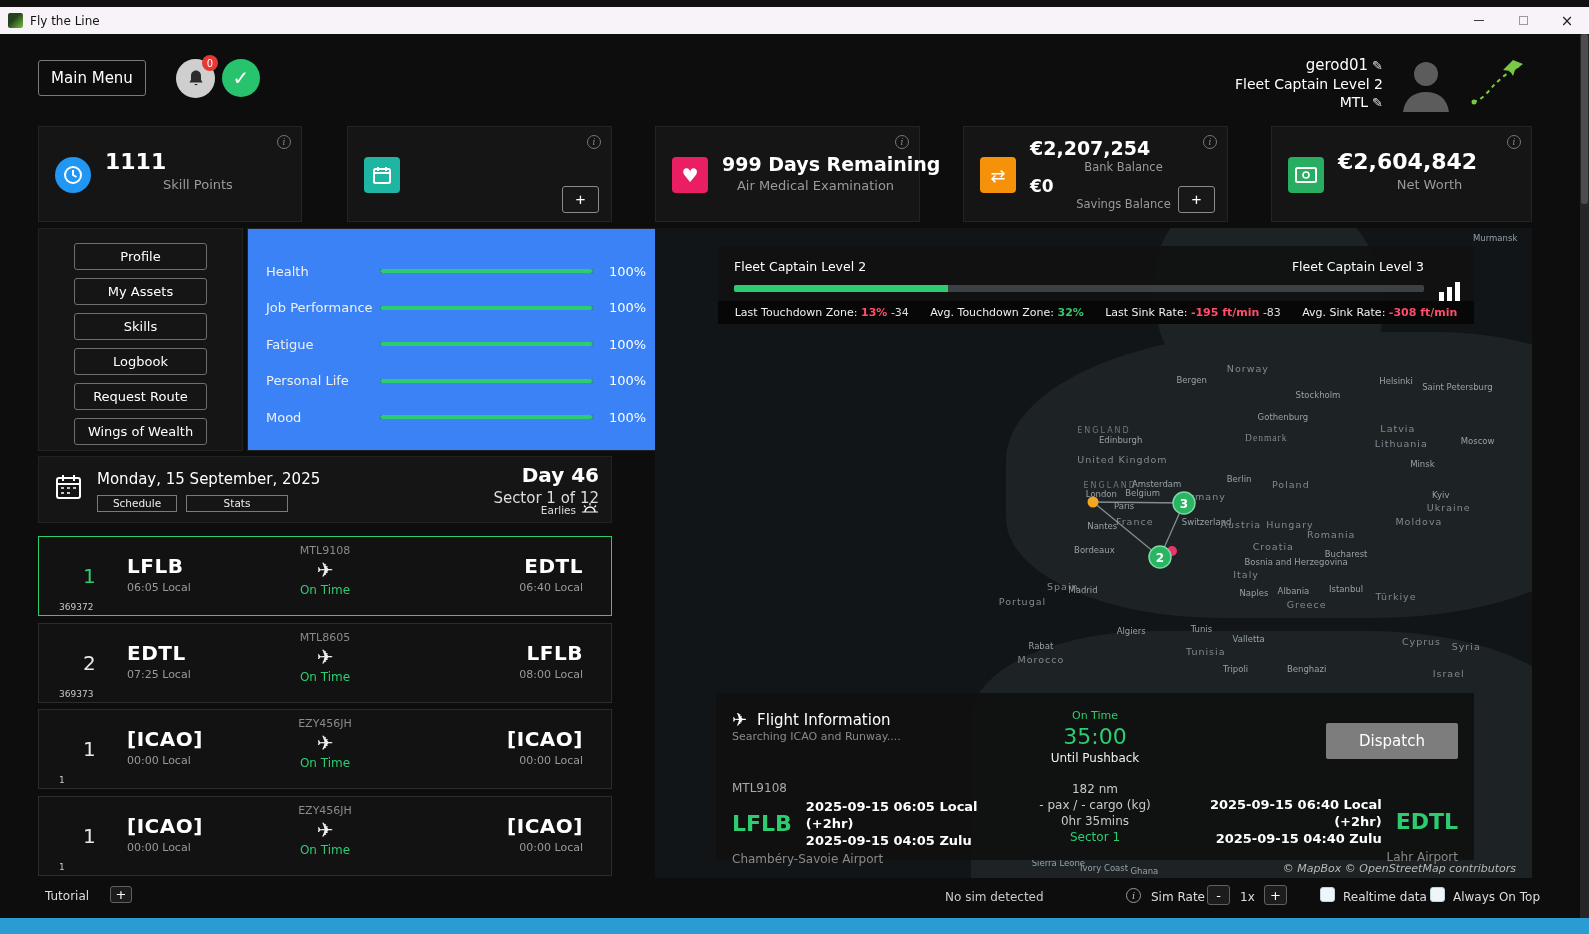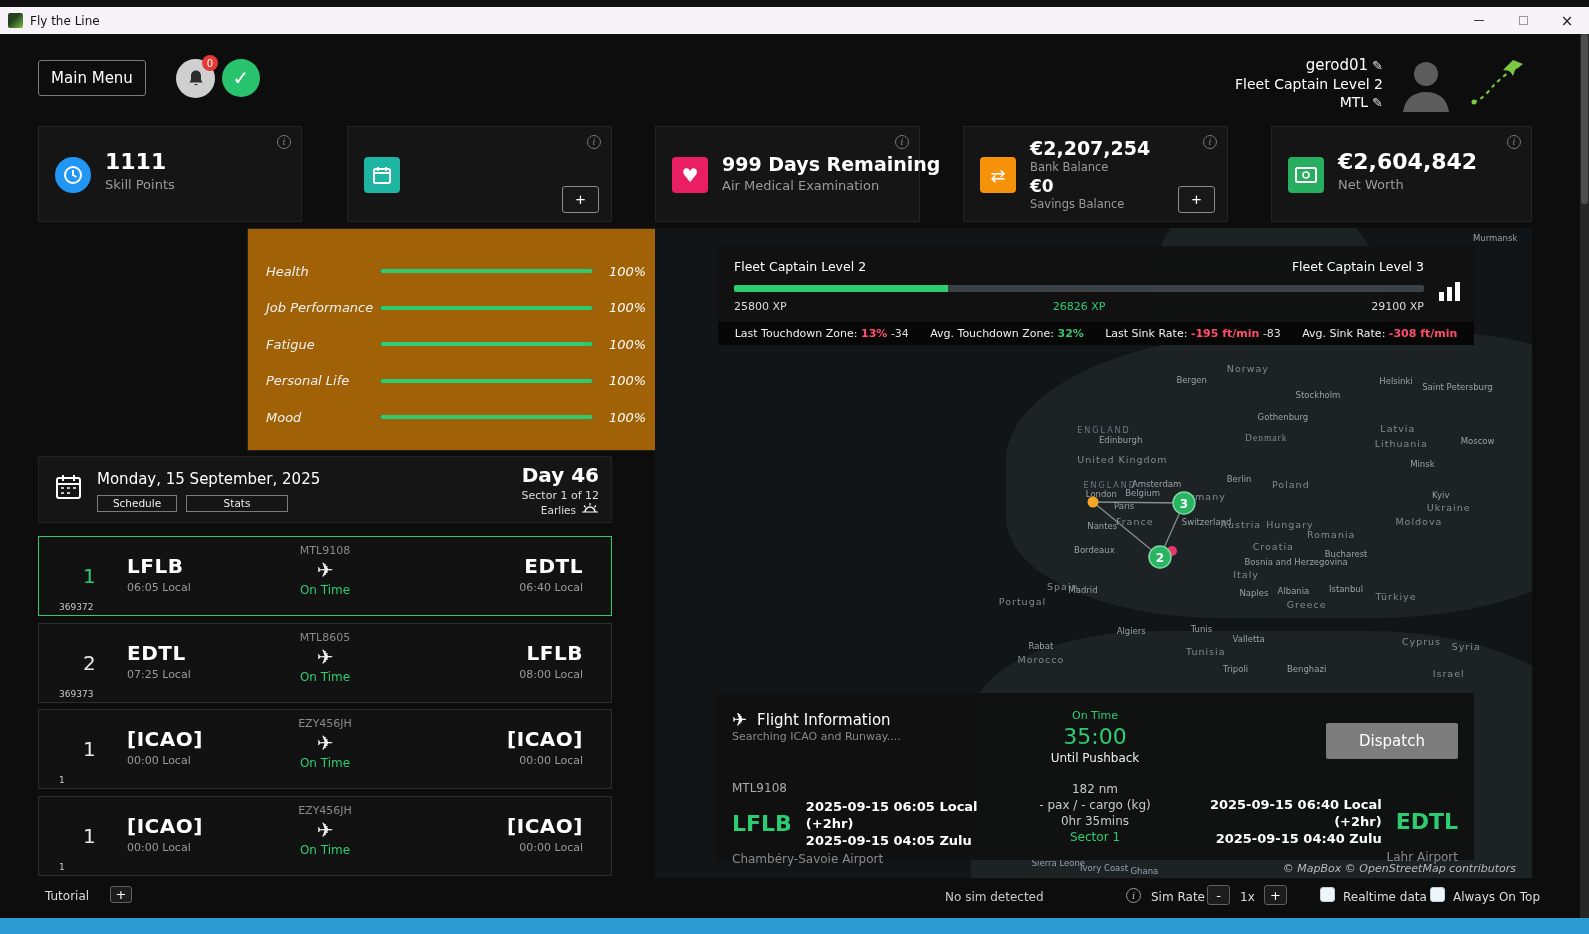--- a/index.html
+++ b/index.html
@@ -38,47 +38,47 @@
   .avatar-box { width:58px; height:56px; overflow:hidden; }
 
   
   .card { position:absolute; top:92px; height:96px; background:#151515; border:1px solid #242424; }
   .card-icon { position:absolute; left:16px; top:30px; width:36px; height:36px; display:flex; align-items:center; justify-content:center; color:#fff; font-size:20px; }
   .rounded-sq { border-radius:4px; }
   .round { border-radius:50%; }
   .card-body { position:absolute; left:66px; top:24px; right:10px; }
   .card-value { font-size:22px; font-weight:bold; white-space:nowrap; }
   .card-value.mid { font-size:19px; }
-  .card-label { font-size:13px; color:#9a9a9a; margin-top:3px; }
+  .card-label { font-size:13px; color:#9a9a9a; margin-top:3px;text-align:center; }
   .card-label.sm { font-size:11.5px; margin-top:1px; }
   .info-icon { position:absolute; top:8px; right:10px; width:14px; height:14px; border:1px solid #777; border-radius:50%; color:#8a8a8a; font-size:9px; font-style:italic; font-family:"DejaVu Serif",serif; display:flex; align-items:center; justify-content:center; }
   .card-add-btn { position:absolute; right:12px; bottom:8px; width:37px; height:27px; background:#181818; border:1px solid #8a8a8a; border-radius:3px; color:#fff; font-size:17px; display:flex; align-items:center; justify-content:center; }
   #card-bank .card-body { top:10px; }
   #card-bank .card-value { font-size:19px; }
   #card-bank .v2 { font-size:17px; margin-top:2px; }
 
   
   .menu-panel { position:absolute; left:38px; top:194px; width:205px; height:223px; background:#151515; border:1px solid #222; padding-top:14px; }
   .menu-btn { display:block; width:133px; height:27px; margin:0 auto 8px; background:transparent; border:1px solid #6e6e6e; border-radius:3px; color:#fff; font-size:13px; font-family:inherit; }
-  .status-panel { position:absolute; left:247px; top:194px; width:423px; height:223px; background:#a16207; border:1px solid #222; padding:24px 20px 0 18px;font-style:italic; }
+  .status-panel { position:absolute; left:247px; top:194px; width:423px; height:223px; background:#3b82f6; border:1px solid #222; padding:24px 20px 0 18px; }
   .status-row { display:flex; align-items:center; height:36.5px; }
   .status-label { width:114px; font-size:13px; color:#f0f0f0; }
   .status-bar { flex:1; height:4px; background:#253028; border-radius:2px; margin-right:16px; overflow:hidden; }
   .status-fill { height:100%; background:#2ecc71; border-radius:2px; }
   .status-value { width:40px; font-size:13px; }
 
   
   .date-panel { position:absolute; left:38px; top:422px; width:574px; height:67px; background:#151515; border:1px solid #222; }
   .cal-icon { position:absolute; left:16px; top:16px; }
   .date-text { position:absolute; left:58px; top:13px; font-size:15px; }
   .date-btns { position:absolute; left:58px; top:38px; display:flex; gap:9px; }
   .small-btn { height:17px; min-width:80px; padding:0 12px; background:transparent; border:1px solid #7a7a7a; color:#eee; font-size:10.5px; line-height:15px; font-family:inherit; text-align:center; }
   .small-btn.wide { min-width:102px; }
   .day-label { position:absolute; right:12px; top:6px; font-size:20px; font-weight:bold; }
-  .sector-label { position:absolute; right:12px; top:32px; font-size:11px; color:#ddd; }
+  .sector-label { position:absolute; right:12px; top:32px; font-size:15px; color:#ddd; }
   .shift-label { position:absolute; right:12px; top:46px; font-size:10.5px; color:#ddd; display:flex; align-items:center; gap:5px; }
 
   
   .flight-list { position:absolute; left:38px; top:502px; width:574px; }
   .flight-row { position:relative; height:80px; margin-bottom:6.5px; background:#121212; border:1px solid #2c2c2c; }
   .flight-row.active { border-color:#2ecc71; }
   .f-num { position:absolute; left:44px; top:27px; font-size:20px; color:#e6e6e6; }
   .flight-row.active .f-num { color:#2ecc71; }
   .f-dep { position:absolute; left:88px; top:17px; }
   .f-arr { position:absolute; right:28px; top:17px; text-align:right; }
@@ -261,20 +261,28 @@
             <rect x="1" y="1" width="20" height="14" rx="1.5" stroke="#fff" stroke-width="2" fill="none"></rect>
             <circle cx="11" cy="8" r="3" stroke="#fff" stroke-width="1.6" fill="none"></circle>
           </svg>
       </div>
       <div class="card-body" style="top:22px;">
         <div class="card-value">€2,604,842</div>
         <div class="card-label">Net Worth</div>
       </div>
     </div>
 
+    <div class="menu-panel" id="menu-panel">
+        <button class="menu-btn">Profile</button>
+        <button class="menu-btn">My Assets</button>
+        <button class="menu-btn">Skills</button>
+        <button class="menu-btn">Logbook</button>
+        <button class="menu-btn">Request Route</button>
+        <button class="menu-btn">Wings of Wealth</button>
+      </div>
 
     <div class="status-panel" id="status-panel">
         <div class="status-row">
           <div class="status-label">Health</div>
           <div class="status-bar">
             <div class="status-fill" style="width:100%"></div>
           </div>
           <div class="status-value">100%</div>
         </div>
         <div class="status-row">
@@ -490,25 +498,20 @@
 
       <div class="xp-panel">
         <div class="xp-top">
           <div class="xp-row1">
             <span>Fleet Captain Level 2</span>
             <span>Fleet Captain Level 3</span>
           </div>
           <div class="xp-bar">
               <div class="xp-fill" id="xp-fill" style="width: 31%;"></div>
             </div>
-          <div class="xp-row2">
-            <span>25800 XP</span>
-            <span class="xp-current">26826 XP</span>
-            <span>29100 XP</span>
-          </div>
           <div class="chart-icon">
             <svg width="24" height="22" viewBox="0 0 24 22">
                 <rect x="1" y="12" width="5" height="9" fill="#fff"></rect>
                 <rect x="9" y="7" width="5" height="14" fill="#fff"></rect>
                 <rect x="17" y="2" width="5" height="19" fill="#fff"></rect>
               </svg>
           </div>
         </div>
         <div class="xp-stats" id="xp-stats">
             <span class="xp-stat"><span class="xp-stat-label">Last Touchdown Zone:</span> <span class="xp-stat-value" style="color:#ff4d6a">13%</span> <span class="xp-stat-extra">-34</span></span>

